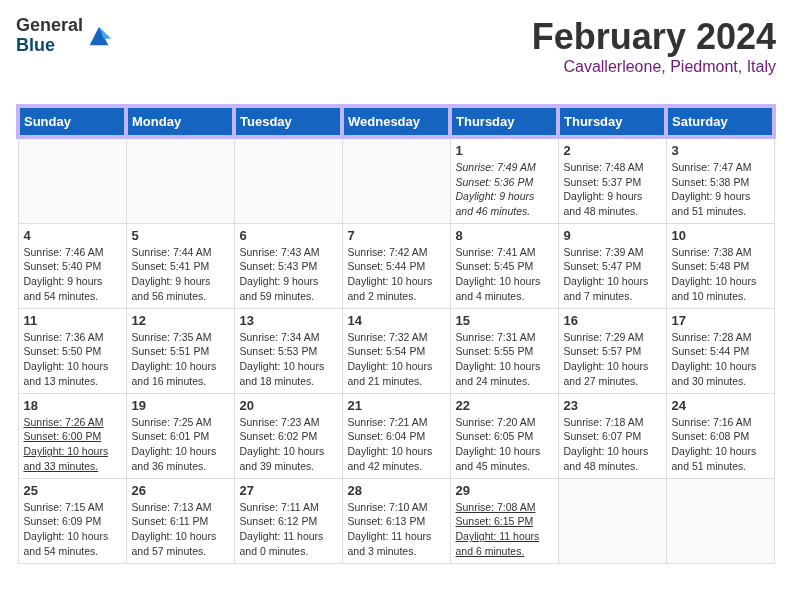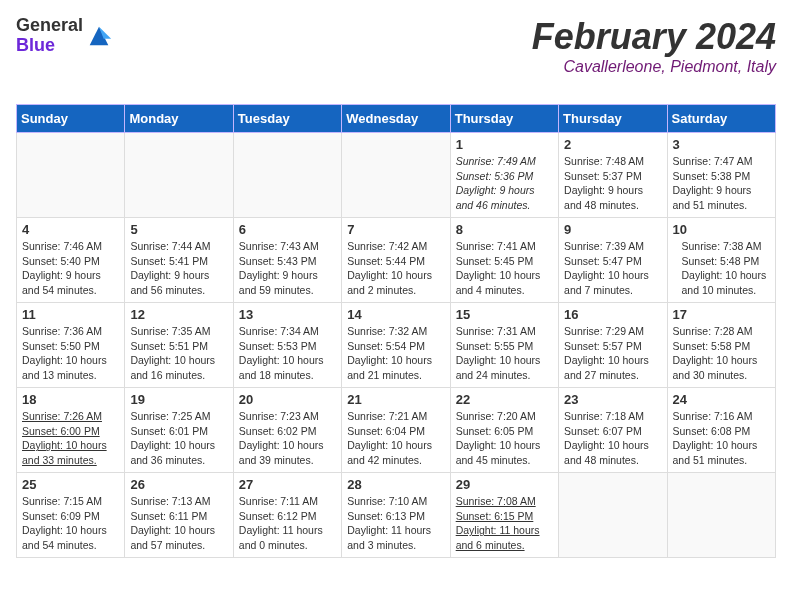--- a/index.html
+++ b/index.html
@@ -20,29 +20,28 @@
       display: flex;
       align-items: center;
       gap: 0;
     }
     .logo-text {
       font-size: 18px;
       font-weight: bold;
       line-height: 1.1;
     }
     .logo-text .general { color: #333; }
-    .logo-text .blue { color: #6d28d9; }
+    .logo-text .blue { color: #0c4a6e; }
     .logo-icon {
       width: 28px;
       height: 28px;
       margin-left: 2px;
     }
     .title-area {
       text-align: right;
-      font-style: italic;
     }
     .month-title {
       font-size: 36px;
       font-weight: bold;
       color: #333;
     }
     .location-title {
       font-size: 16px;
       color: #701a75;
     }
@@ -51,21 +50,21 @@
       border-collapse: collapse;
       table-layout: fixed;
     }
     th {
       background-color: #1565C0;
       color: #fff;
       font-size: 13px;
       font-weight: bold;
       padding: 6px 4px;
       text-align: left;
-      border: 1px solid #c4b5fd;
+      border: 4px solid #c4b5fd;
     }
     td {
       border: 1px solid #ddd;
       vertical-align: top;
       padding: 4px 5px;
       font-size: 11px;
       color: #333;
       height: 85px;
       background: #fff;
     }
@@ -185,21 +184,21 @@
         </td>
         <td>
           <span class="day-number">9</span>
           <div class="day-info" style="white-space: pre-line;">Sunrise: 7:39 AM
 Sunset: 5:47 PM
 Daylight: 10 hours
 and 7 minutes.</div>
         </td>
         <td>
           <span class="day-number">10</span>
-          <div class="day-info" style="white-space: pre-line; margin-left: 9px;">Sunrise: 7:38 AM
+          <div class="day-info" style="white-space: pre-line;">Sunrise: 7:38 AM
 Sunset: 5:48 PM
 Daylight: 10 hours
 and 10 minutes.</div>
         </td>
       </tr>
       <tr>
         <td>
           <span class="day-number">11</span>
           <div class="day-info" style="white-space: pre-line;">Sunrise: 7:36 AM
 Sunset: 5:50 PM
@@ -237,21 +236,21 @@
         <td>
           <span class="day-number">16</span>
           <div class="day-info" style="white-space: pre-line;">Sunrise: 7:29 AM
 Sunset: 5:57 PM
 Daylight: 10 hours
 and 27 minutes.</div>
         </td>
         <td>
           <span class="day-number">17</span>
           <div class="day-info" style="white-space: pre-line;">Sunrise: 7:28 AM
-Sunset: 5:58 PM
+Sunset: 5:44 PM
 Daylight: 10 hours
 and 30 minutes.</div>
         </td>
       </tr>
       <tr>
         <td>
           <span class="day-number">18</span>
           <div class="day-info" style="white-space: pre-line; text-decoration: underline;">Sunrise: 7:26 AM
 Sunset: 6:00 PM
 Daylight: 10 hours

